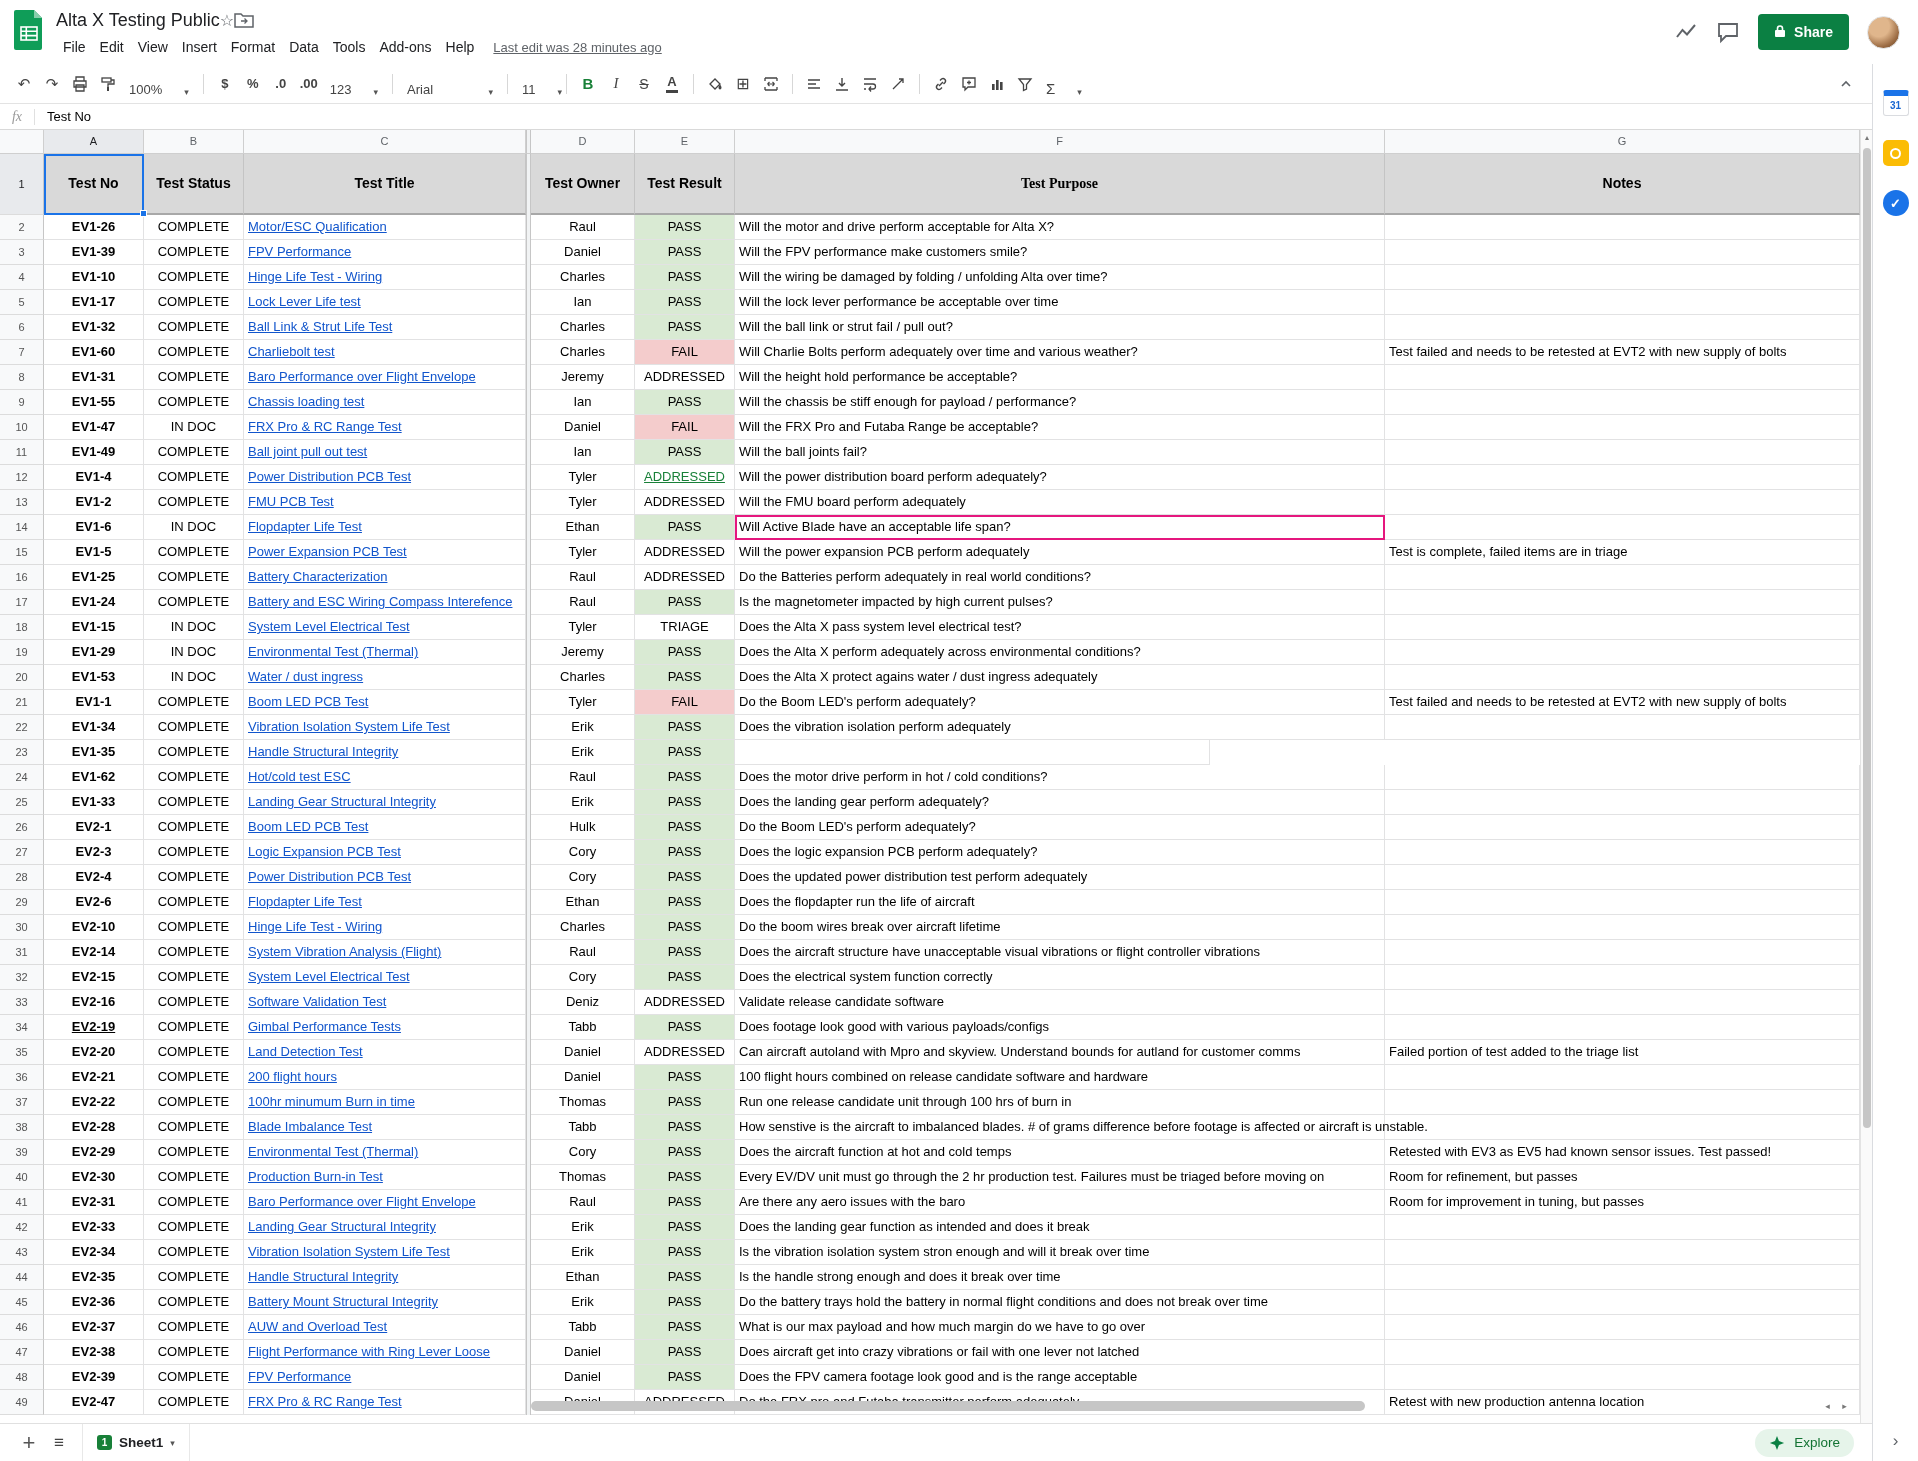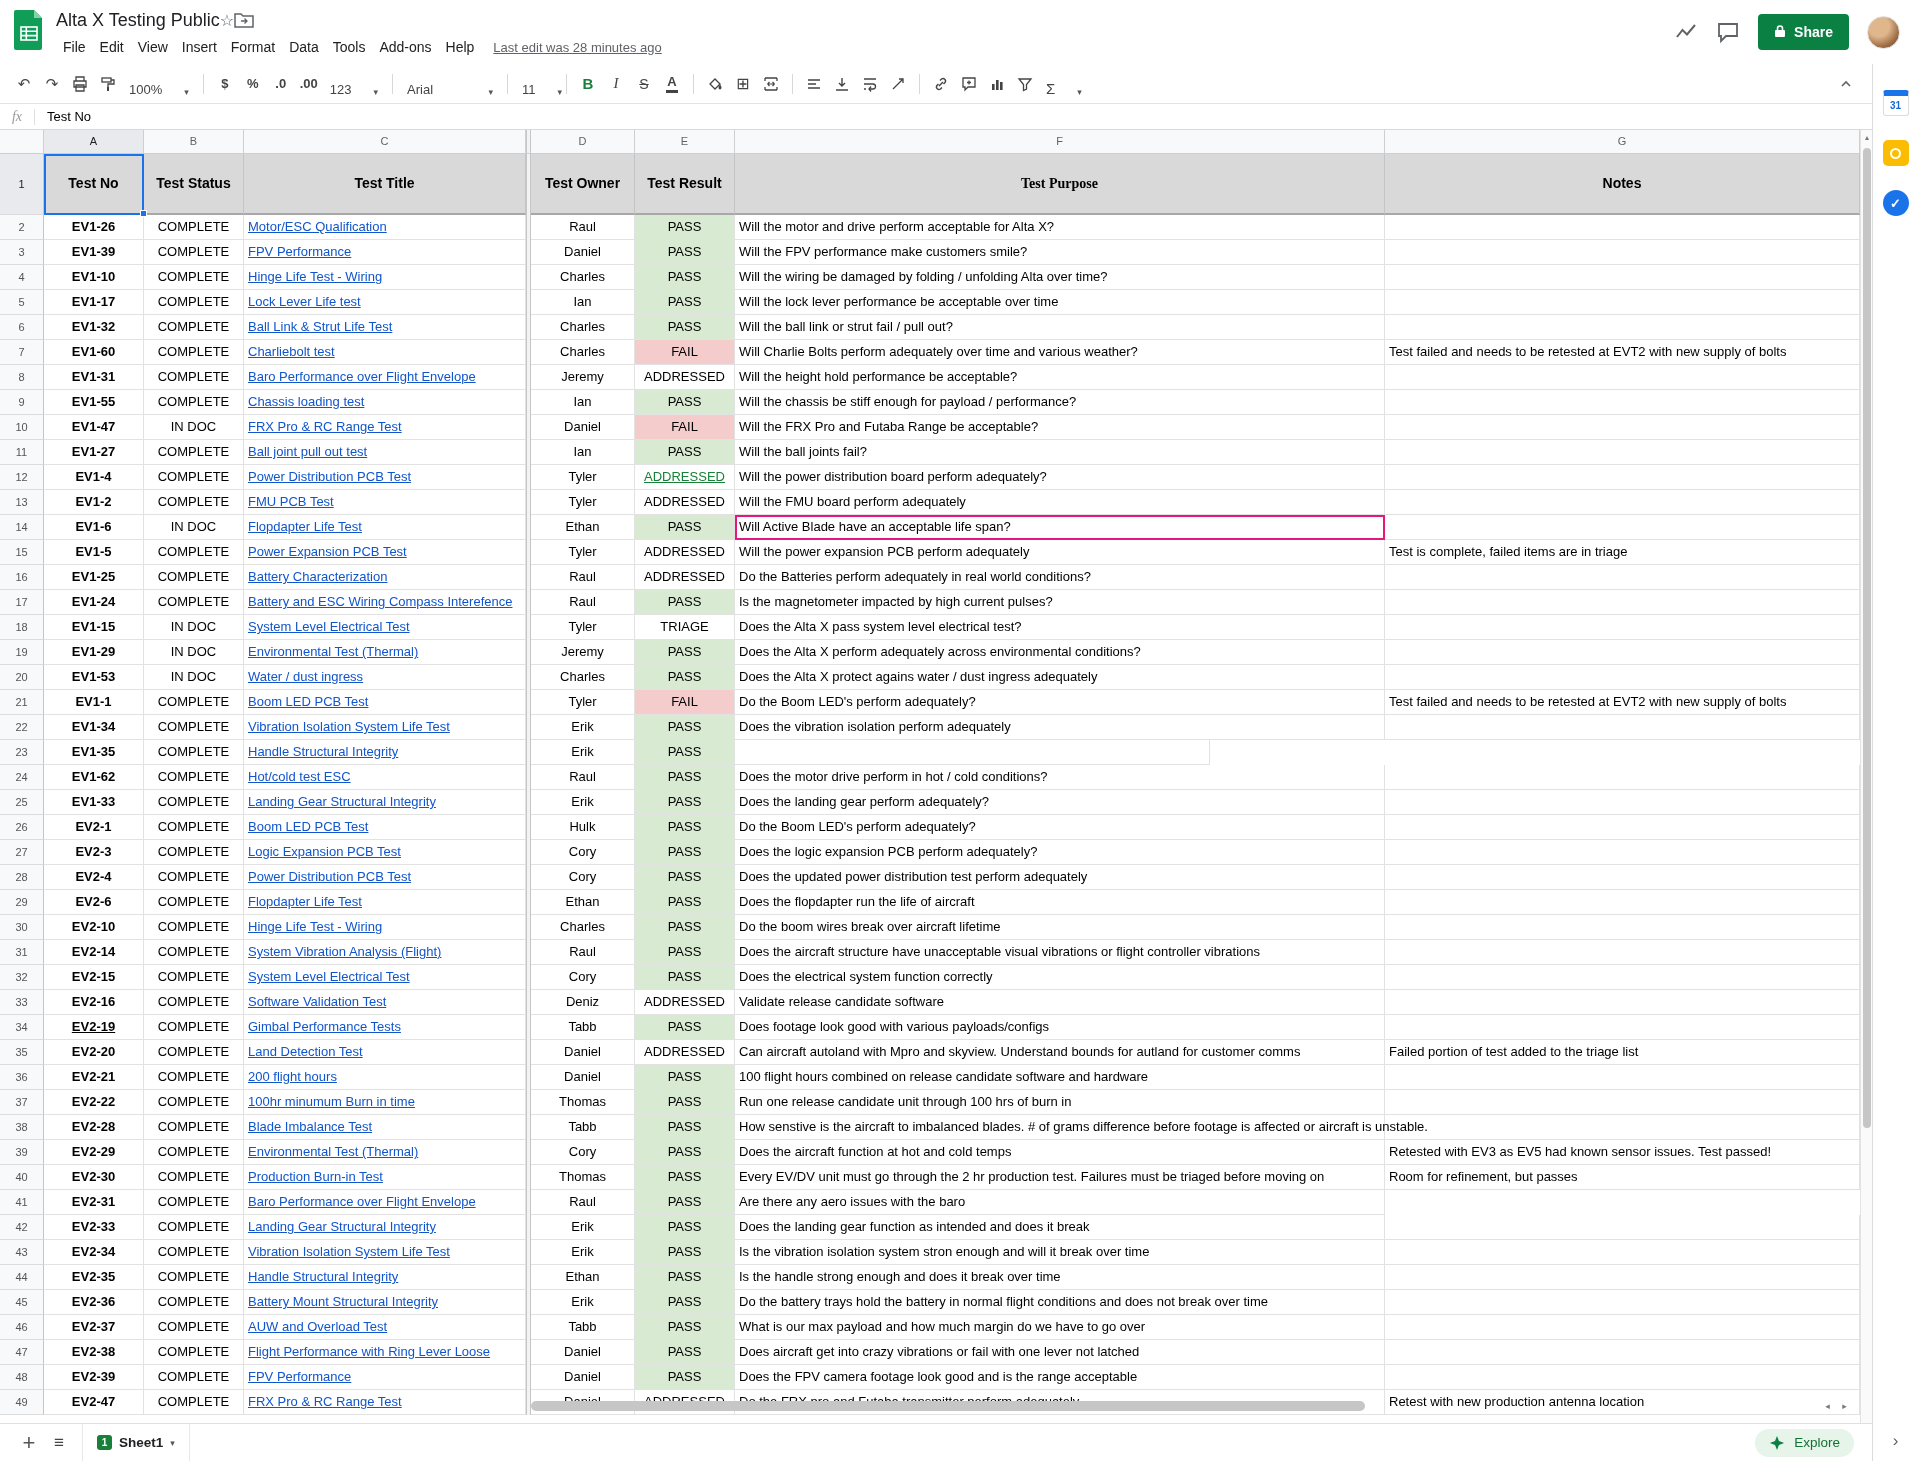--- a/index.html
+++ b/index.html
@@ -406,21 +406,21 @@
         <div class="c ctr" style="width: 100px;">IN DOC</div>
         <div class="c tlink" style="width: 282px;">FRX Pro &amp; RC Range Test</div>
         <div class="gapcol"></div>
         <div class="c ctr" style="width: 104px;">Daniel</div>
         <div class="c ctr fail" style="width: 100px;">FAIL</div>
         <div class="c ovf" style="width: 650px;">Will the FRX Pro and Futaba Range be acceptable?</div>
         <div class="c" style="width: 475px;"></div>
       </div>
       <div class="r">
         <div class="numcell">11</div>
-        <div class="c ctr tno" style="width: 100px;">EV1-27</div>
+        <div class="c ctr tno" style="width: 100px;">EV1-49</div>
         <div class="c ctr" style="width: 100px;">COMPLETE</div>
         <div class="c tlink" style="width: 282px;">Ball joint pull out test</div>
         <div class="gapcol"></div>
         <div class="c ctr" style="width: 104px;">Ian</div>
         <div class="c ctr pass" style="width: 100px;">PASS</div>
         <div class="c ovf" style="width: 650px;">Will the ball joints fail?</div>
         <div class="c" style="width: 475px;"></div>
       </div>
       <div class="r">
         <div class="numcell">12</div>
@@ -742,20 +742,21 @@
       </div>
       <div class="r">
         <div class="numcell">41</div>
         <div class="c ctr tno" style="width: 100px;">EV2-31</div>
         <div class="c ctr" style="width: 100px;">COMPLETE</div>
         <div class="c tlink" style="width: 282px;">Baro Performance over Flight Envelope</div>
         <div class="gapcol"></div>
         <div class="c ctr" style="width: 104px;">Raul</div>
         <div class="c ctr pass" style="width: 100px;">PASS</div>
         <div class="c" style="width: 650px;">Are there any aero issues with the baro</div>
+        <div class="c" style="width: 475px;">Room for improvement in tuning, but passes</div>
       </div>
       <div class="r">
         <div class="numcell">42</div>
         <div class="c ctr tno" style="width: 100px;">EV2-33</div>
         <div class="c ctr" style="width: 100px;">COMPLETE</div>
         <div class="c tlink" style="width: 282px;">Landing Gear Structural Integrity</div>
         <div class="gapcol"></div>
         <div class="c ctr" style="width: 104px;">Erik</div>
         <div class="c ctr pass" style="width: 100px;">PASS</div>
         <div class="c ovf" style="width: 650px;">Does the landing gear function as intended and does it break</div>

